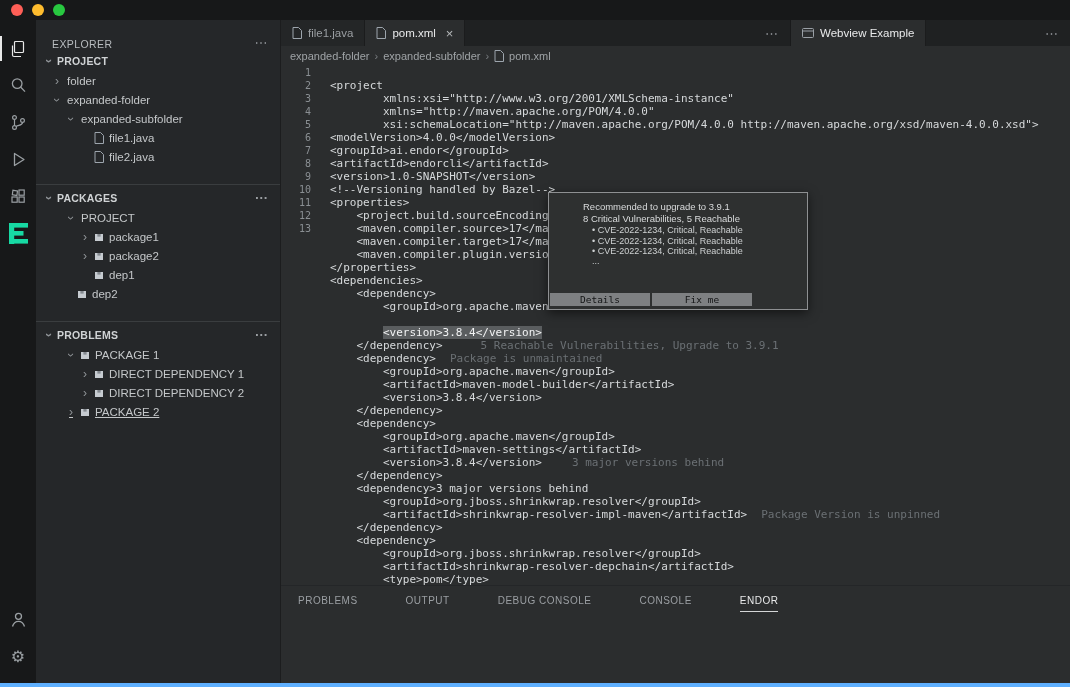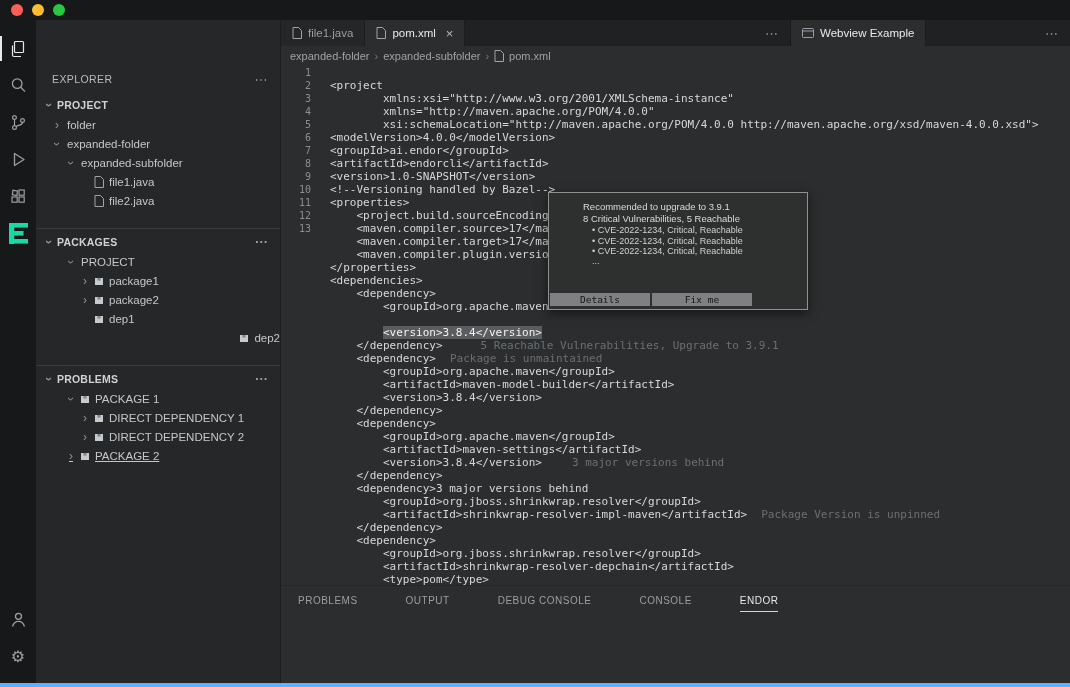--- a/index.html
+++ b/index.html
@@ -17,22 +17,22 @@
                padding-top:10px;flex:0 0 36px;}
   .ab-item{width:36px;height:37px;display:flex;align-items:center;justify-content:center;
            color:#9a9fa3;position:relative;cursor:pointer;}
   .ab-item.active{color:#e8e8e8;}
   .ab-item.active::before{content:"";position:absolute;left:0;top:6px;bottom:6px;width:2px;background:#e8e8e8;}
   .ab-bottom{margin-top:auto;display:flex;flex-direction:column;align-items:center;padding-bottom:8px;}
   .gear::before{content:"⚙";font-size:16px;color:#9a9fa3;}
   
   .sidebar{width:245px;background:#252729;border-right:1px solid #1c1d1e;flex:0 0 245px;
            font-size:11.5px;overflow:hidden;}
-  .sidebar-title-row{display:flex;align-items:center;height:30px;padding:0 12px 0 16px;
-                     font-size:10.5px;letter-spacing:.4px;color:#b8bcbf;margin-top:44px;}
+  .sidebar-title-row{display:flex;align-items:flex-end;height:30px;padding:0 12px 0 16px;
+                     font-size:10.5px;letter-spacing:.4px;color:#b8bcbf;}
   .more{margin-left:auto;color:#9b9fa3;cursor:pointer;}
   .more::before{content:"⋯";font-size:13px;}
   .sec-head{display:flex;align-items:center;height:21px;font-weight:bold;font-size:10.5px;
             color:#d0d3d5;padding:0 12px 0 6px;cursor:pointer;letter-spacing:.2px;}
   .sec-head .sec-title{margin-left:1px;}
   .side-section{padding-bottom:8px;}
   .side-section.divided{border-top:1px solid #3a3d3f;margin-top:10px;padding-top:2px;}
   .tree-row{display:flex;align-items:center;height:19px;cursor:pointer;white-space:nowrap;color:#c4c7c9;}
   .chev{width:14px;flex:0 0 14px;display:inline-flex;justify-content:center;color:#8f9397;font-size:12px;line-height:1;}
   .chev::before{content:"›";}
@@ -248,21 +248,21 @@
             <div class="tree-row" style="padding-left: 42px;">
               <span class="chev none"></span>
               <span class="tree-icon">
                 <svg width="10" height="10" viewBox="0 0 10 10">
                   <rect x="1" y="2" width="8" height="7" fill="#c6cbd0"></rect>
                   <rect x="3.4" y="2" width="3.2" height="2.6" fill="#84898f"></rect>
                 </svg>
               </span>
               <span class="tree-label">dep1</span>
             </div>
-            <div class="tree-row" style="padding-left: 25px; justify-content: flex-end;">
+            <div class="tree-row" style="padding-left: 25px;">
               <span class="chev none"></span>
               <span class="tree-icon">
                 <svg width="10" height="10" viewBox="0 0 10 10">
                   <rect x="1" y="2" width="8" height="7" fill="#c6cbd0"></rect>
                   <rect x="3.4" y="2" width="3.2" height="2.6" fill="#84898f"></rect>
                 </svg>
               </span>
               <span class="tree-label">dep2</span>
             </div>
           </div>

